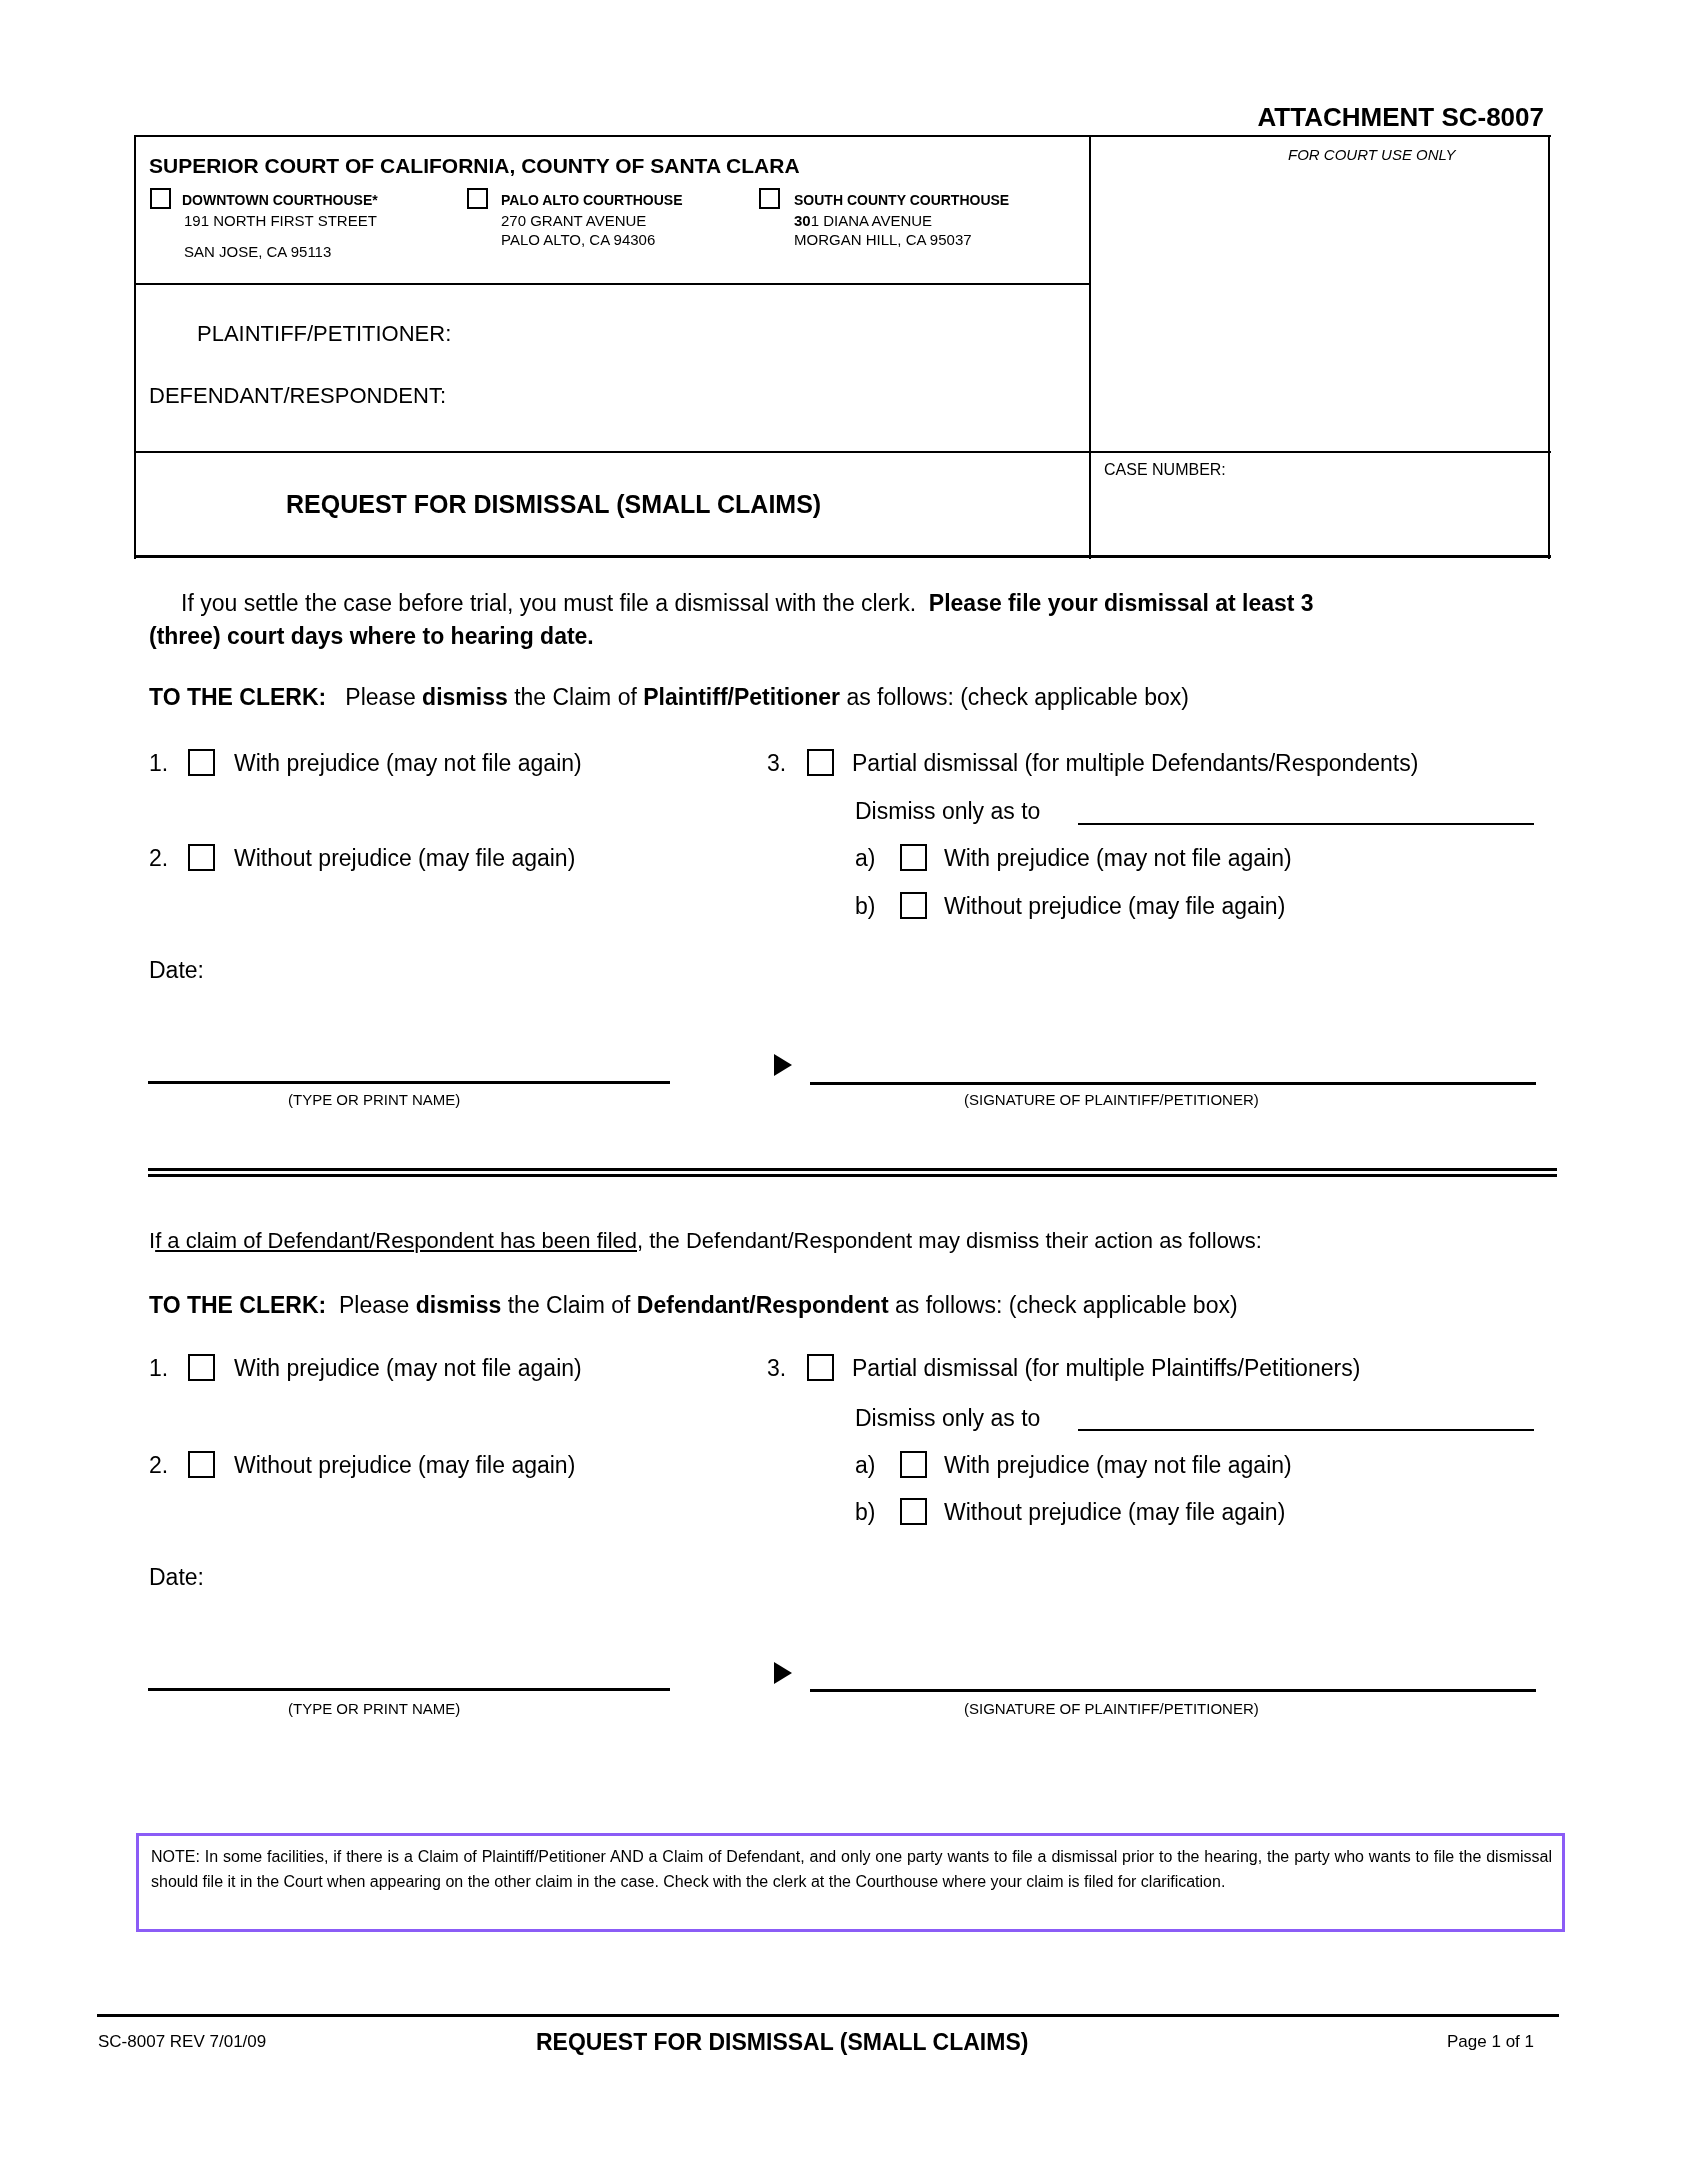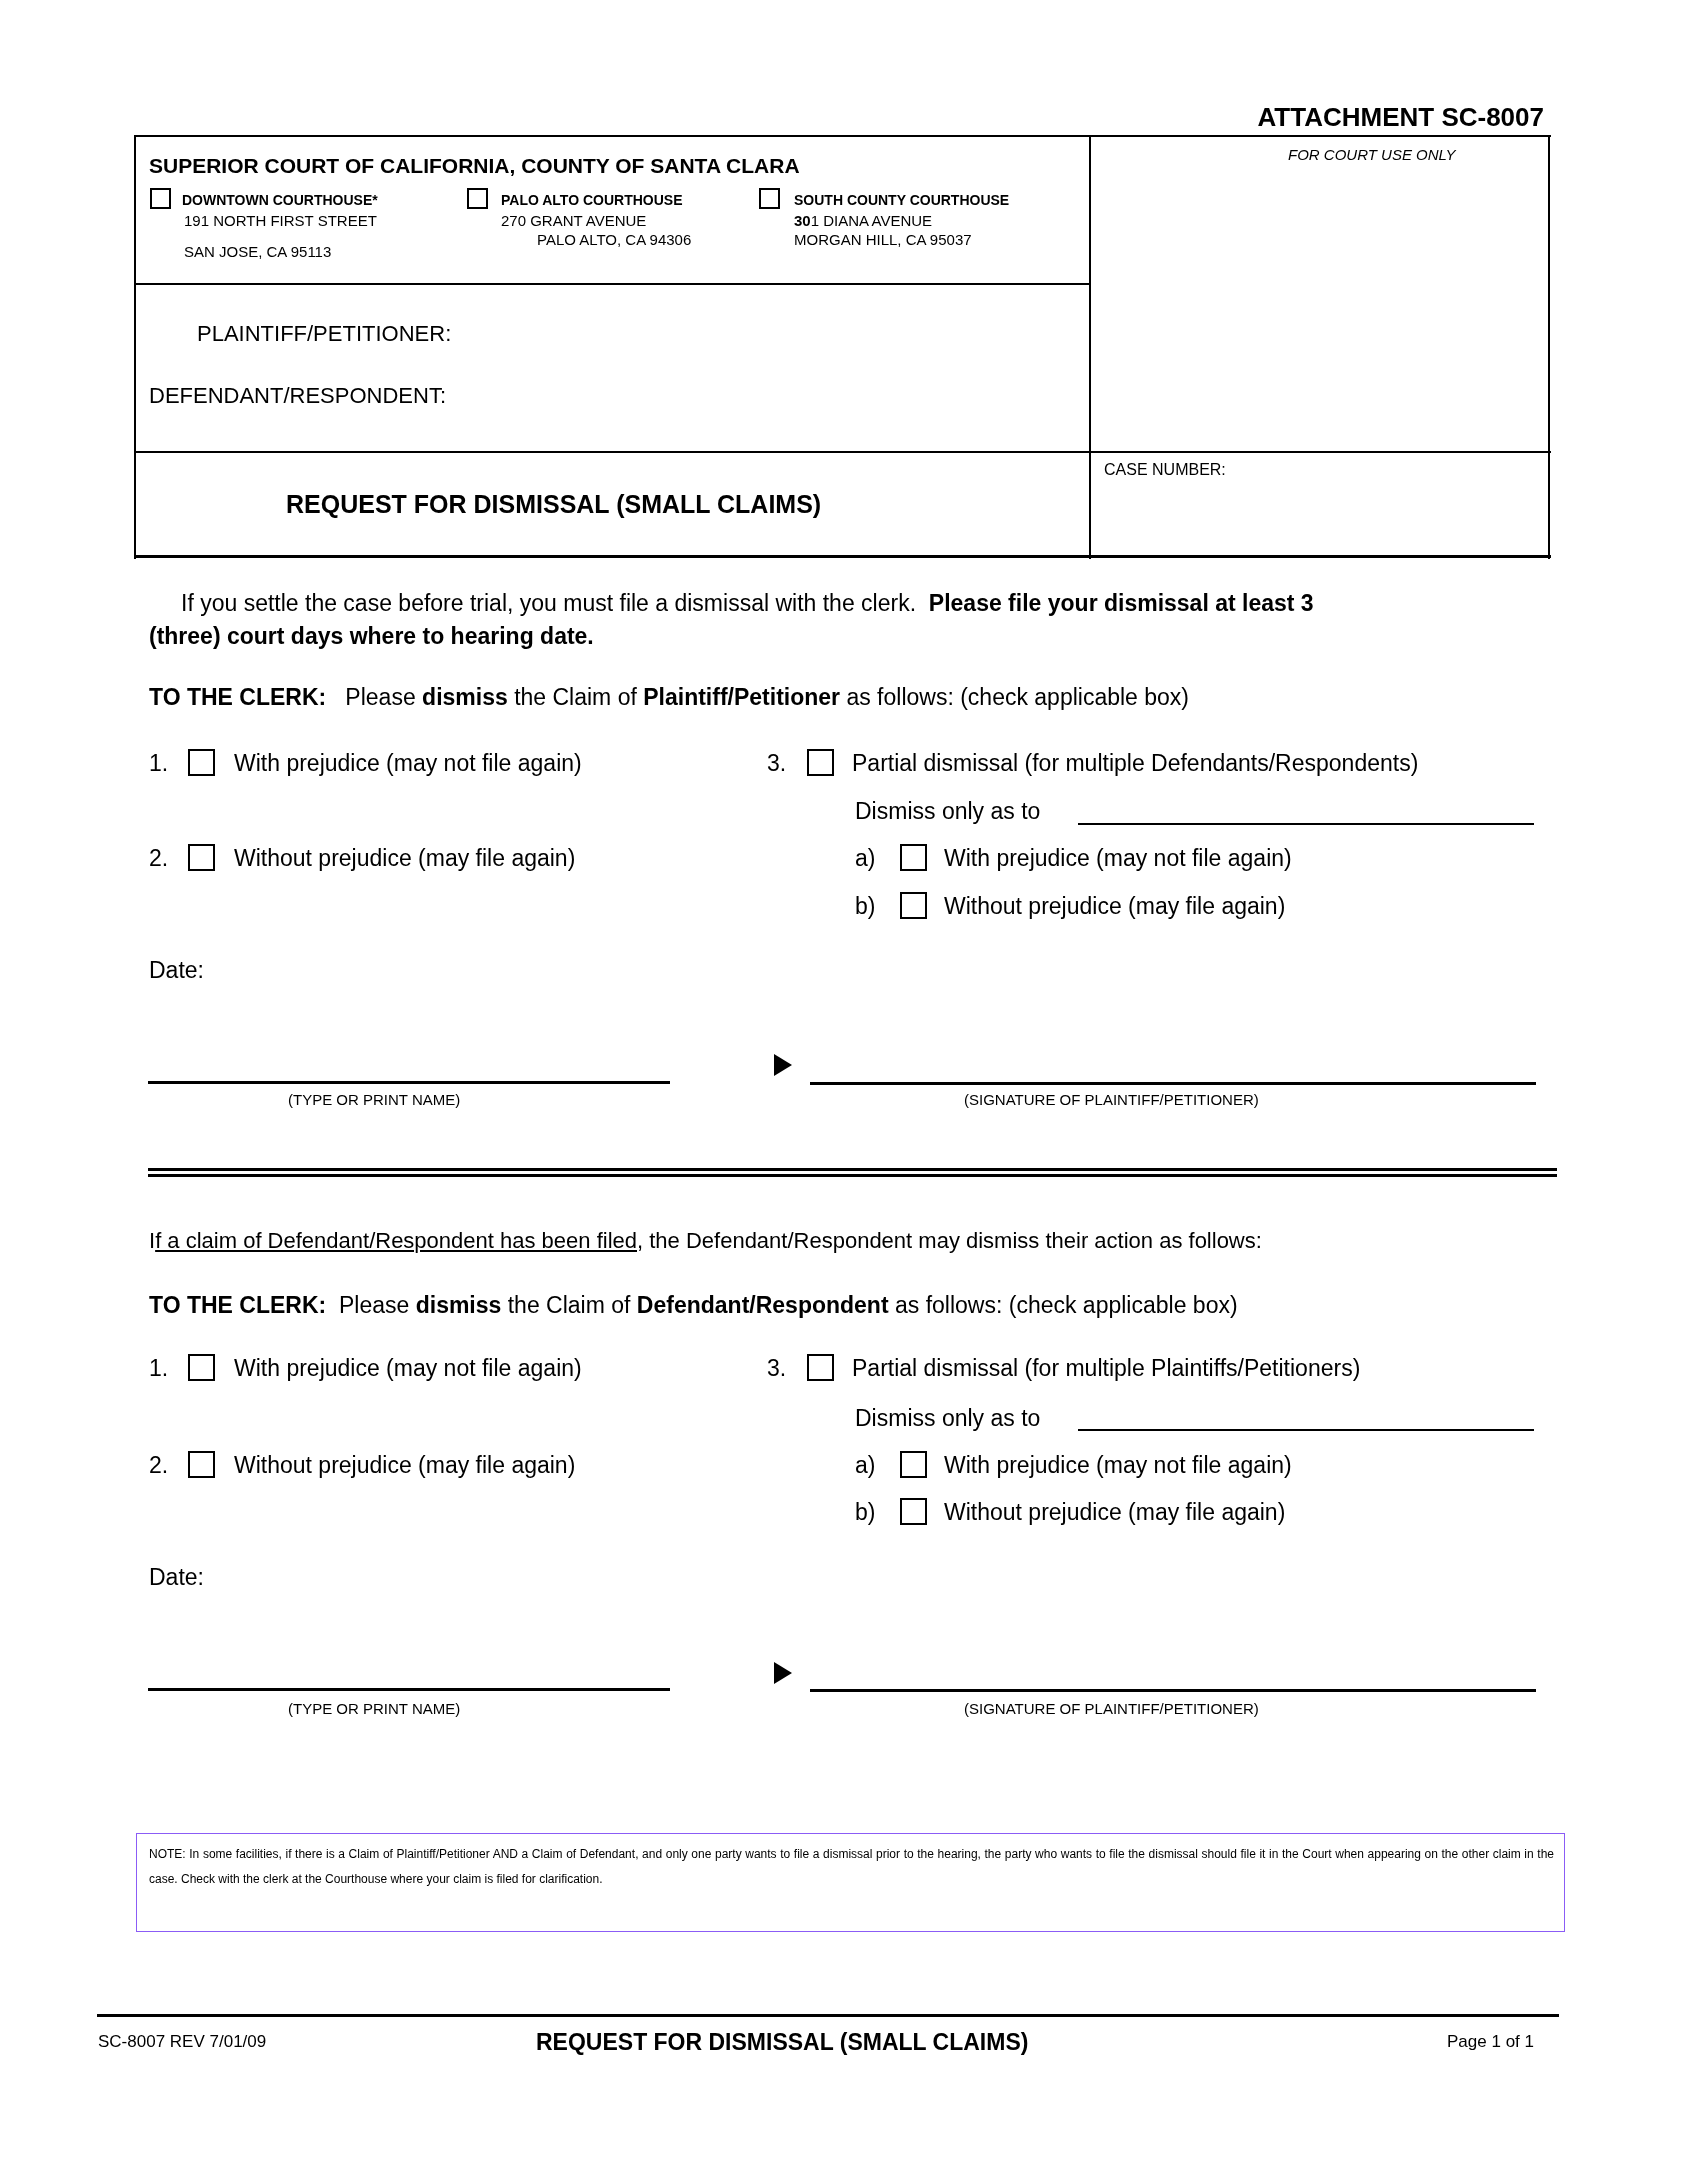--- a/index.html
+++ b/index.html
@@ -13,21 +13,21 @@
   .cb.small { width:21px; height:21px; }
   .cb.big { width:27px; height:27px; }
   .t23 { font-size:23px; line-height:28px; }
   .t18 { font-size:22px; line-height:22px; }
   .t16 { font-size:16px; line-height:20px; }
   .t14 { font-size:14px; line-height:17px; }
   .t15 { font-size:15.3px; line-height:19px;text-align:center; }
   .cap { font-size:15px; line-height:18px;margin-left:6px; }
   .field { position:absolute; border:none; background:transparent; font-family:"Liberation Sans", sans-serif; font-size:20px; outline:none; }
   .arrow { position:absolute; width:0; height:0; border-top:11px solid transparent; border-bottom:11px solid transparent; border-left:18px solid #000; }
-  .note { position:absolute; left:136px; top:1833px; width:1429px; height:99px; border:1px solid #8b5cf6; box-sizing:border-box; padding:8px 10px 0 12px; font-size:12px; line-height:25px; text-align:justify; }
+  .note { position:absolute; left:136px; top:1833px; width:1429px; height:99px; border:3px solid #8b5cf6; box-sizing:border-box; padding:8px 10px 0 12px; font-size:16px; line-height:25px; text-align:justify; }
 </style>
 </head>
 <body>
 
 <div class="abs b" style="right:139px; top:102px; font-size:26px; line-height:30px;">ATTACHMENT SC-8007</div>
 
 <div>
   <div class="hl" style="left:134px; top:135px; width:1417px; height:2px;"></div>
   <div class="hl" style="left:134px; top:555px; width:1417px; height:3px;"></div>
   <div class="vl" style="left:134px; top:135px; width:2px; height:424px;"></div>
@@ -42,21 +42,21 @@
 <div>
   <div class="cb small" style="left:150px; top:188px;"></div>
   <div class="abs b t14" style="left:182px; top:192px;">DOWNTOWN COURTHOUSE*</div>
   <div class="abs t15" style="left:184px; top:211px; font-size:15px;">191 NORTH FIRST STREET</div>
   <div class="abs t15" style="left:184px; top:242px; font-size:15px;">SAN JOSE, CA  95113</div>
 </div>
 <div>
   <div class="cb small" style="left:467px; top:188px;"></div>
   <div class="abs b t14" style="left:501px; top:192px;">PALO ALTO COURTHOUSE</div>
   <div class="abs t15" style="left:501px; top:211px; font-size:15px;">270 GRANT AVENUE</div>
-  <div class="abs t15" style="left:501px; top:230px; font-size:15px;margin-left:36px;">PALO ALTO, CA  94306</div>
+  <div class="abs t15" style="left:501px; top:230px; font-size:15px;">PALO ALTO, CA  94306</div>
 </div>
 <div>
   <div class="cb small" style="left:759px; top:188px;"></div>
   <div class="abs b t14" style="left:794px; top:192px;">SOUTH COUNTY COURTHOUSE</div>
   <div class="abs t15" style="left:794px; top:211px; font-size:15px;"><span class="b">30</span><span>1 DIANA AVENUE</span></div>
   <div class="abs t15" style="left:794px; top:230px; font-size:15px;">MORGAN HILL, CA  95037</div>
 </div>
 
 <div class="abs" style="left:1288px; top:146px; font-size:15px; font-style:italic; line-height:18px;">FOR COURT USE ONLY</div>
 

